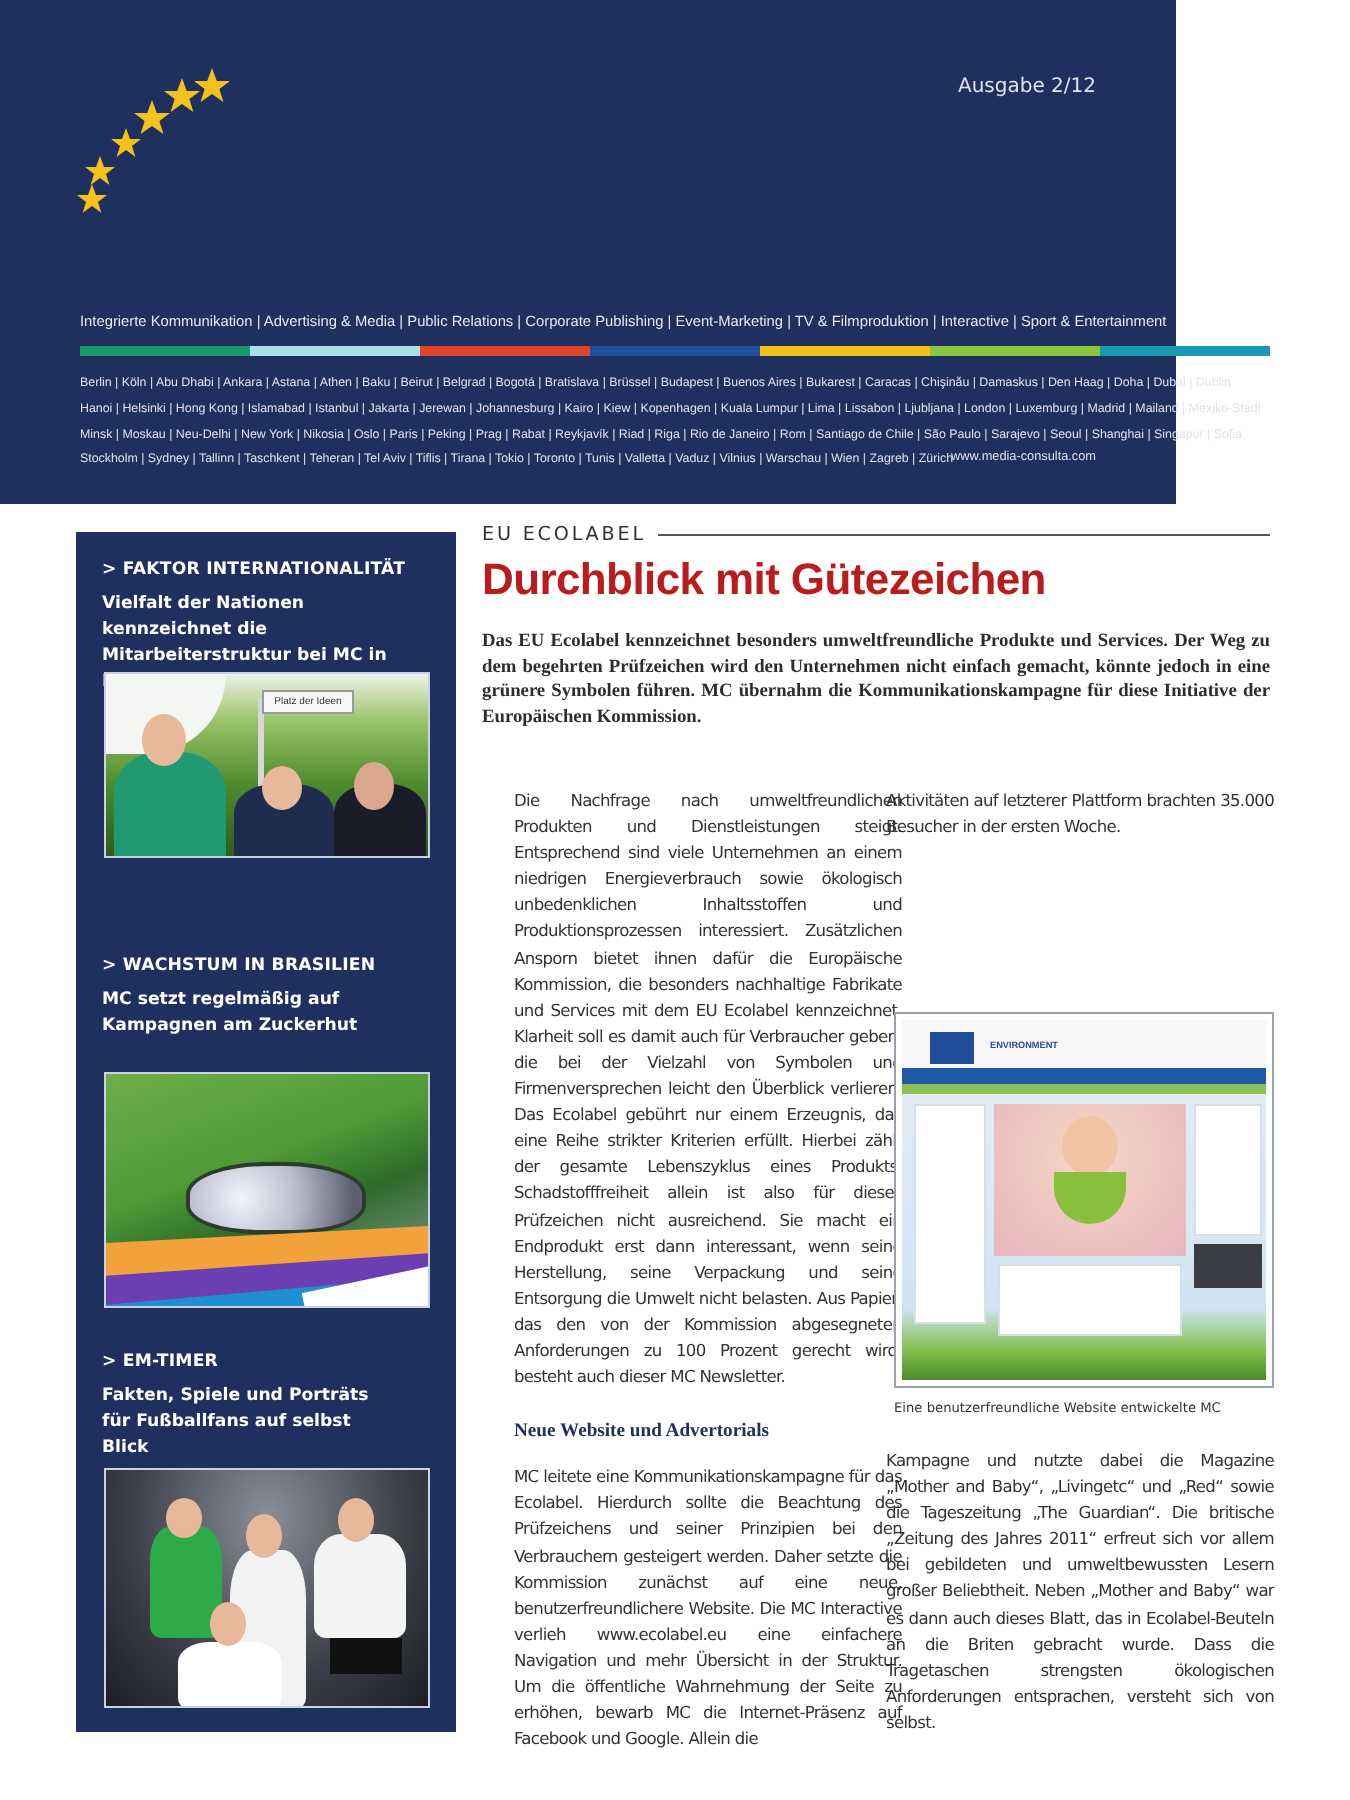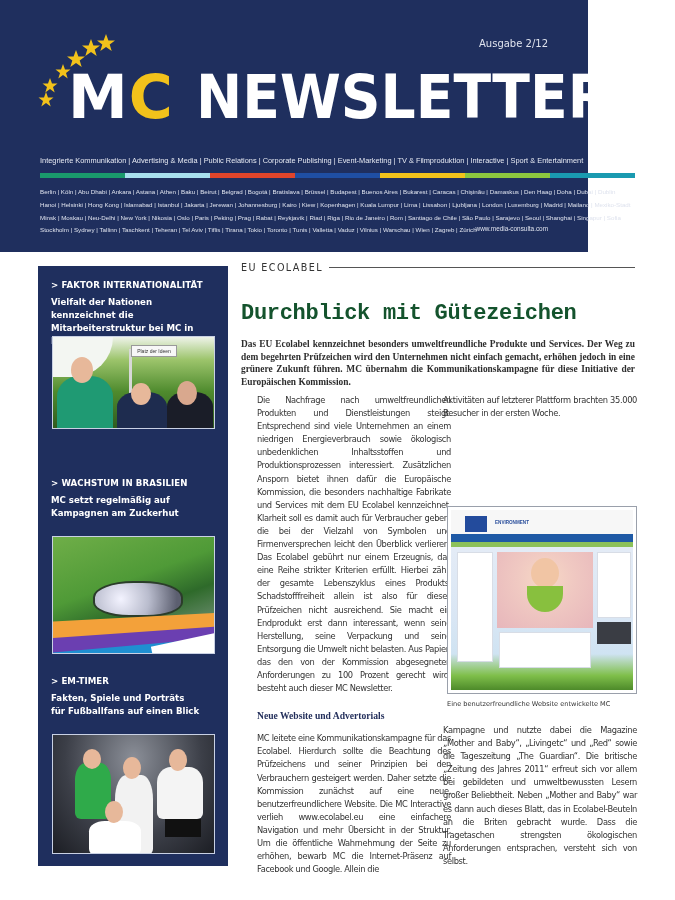--- a/index.html
+++ b/index.html
@@ -48,21 +48,21 @@
 
   
   .ph3 { background: radial-gradient(ellipse at 50% 20%, #8b8f98 0%, #3c3f48 60%, #1c1e24 100%); }
   .jersey { position: absolute; border-radius: 30% 30% 6px 6px; }
 
   
   .main { position: absolute; left: 241px; top: 262px; width: 394px; }
   .section-line { display: flex; align-items: flex-start; }
   .section-label { font-size: 9.6px; letter-spacing: 1.4px; color: #333; font-family: "DejaVu Sans", sans-serif; white-space: nowrap; }
   .section-rule { flex: 1; height: 1px; background: #555; margin-left: 6px; margin-top: 5px; }
-  .headline { font-family: Liberation Mono, monospace; font-size: 22px; color: #14532d; margin-top: 28px; letter-spacing: -0.3px; }
+  .headline { font-family: Liberation Sans, sans-serif; font-size: 22px; color: #b91c1c; margin-top: 4px; letter-spacing: -0.3px; }
   .lead { margin-top: 12px; font-size: 9.4px; line-height: 12.6px; font-weight: bold; color: #2d2d2d; text-align: justify; font-family: "Liberation Serif", serif; }
 
   .columns { position: absolute; top: 132px; left: 0; width: 394px; }
   .col { position: absolute; width: 194px; font-size: 8.3px; line-height: 13.1px; color: #333; text-align: justify; font-family: "DejaVu Sans", sans-serif; letter-spacing: -0.35px; }
   .col p { margin: 0; }
   .col .indent { text-indent: 12px; }
   .subhead { font-weight: bold; font-size: 9.6px; color: #24305c; margin-top: 14px; margin-bottom: 10px; font-family: "Liberation Serif", serif; letter-spacing: 0; }
 
   .figure { position: absolute; left: 204px; top: 112px; width: 190px; height: 188px; border: 1px solid #9aa0ab; background: #ffffff; padding: 3px; }
   .fig-inner { position: relative; width: 100%; height: 100%; background: linear-gradient(180deg, #e9eef7 0%, #d9e6f4 60%, #cfe3f2 80%, #7fbf4a 92%, #4d8a2a 100%); overflow: hidden; }
@@ -90,24 +90,20 @@
     <g fill="#f2c21b">
       <polygon points="70,4 72.4,10.5 79,10.5 73.7,14.5 75.7,21 70,17 64.3,21 66.3,14.5 61,10.5 67.6,10.5"></polygon>
       <polygon points="55,9 57.4,15.5 64,15.5 58.7,19.5 60.7,26 55,22 49.3,26 51.3,19.5 46,15.5 52.6,15.5"></polygon>
       <polygon points="40,20 42.4,26.5 49,26.5 43.7,30.5 45.7,37 40,33 34.3,37 36.3,30.5 31,26.5 37.6,26.5"></polygon>
       <polygon points="27,34 29,39.5 34.5,39.5 30,43 31.7,48.5 27,45 22.3,48.5 24,43 19.5,39.5 25,39.5"></polygon>
       <polygon points="14,48 16,53.5 21.5,53.5 17,57 18.7,62.5 14,59 9.3,62.5 11,57 6.5,53.5 12,53.5"></polygon>
       <polygon points="10,62 12,67.5 17.5,67.5 13,71 14.7,76.5 10,73 5.3,76.5 7,71 2.5,67.5 8,67.5"></polygon>
     </g>
   </svg>
 
-  <div class="brand">
-    <span class="brand-mc"><span>M</span><span class="c">C</span></span>
-    <span class="brand-news">NEWSLETTER</span>
-  </div>
 
   <div class="services">Integrierte Kommunikation | Advertising &amp; Media | Public Relations | Corporate Publishing | Event-Marketing | TV &amp; Filmproduktion | Interactive | Sport &amp; Entertainment</div>
 
   <div class="colorbars">
     <span style="background:#1a9a6c"></span>
     <span style="background:#a8e0ee"></span>
     <span style="background:#e0452b"></span>
     <span style="background:#1f4fa3"></span>
     <span style="background:#f2c21b"></span>
     <span style="background:#8cc63f"></span>
@@ -148,42 +144,42 @@
   <div class="sb-photo ph2" style="top:270px;height:118px;">
     <div class="lamp"></div>
     <div class="band1"></div>
     <div class="band2"></div>
     <div class="band3"></div>
     <div class="band4"></div>
   </div>
 
   <div class="sb-block" style="top:410px;">
     <div class="sb-kicker">&gt; EM-TIMER</div>
-    <div class="sb-title">Fakten, Spiele und Porträts für Fußballfans auf einen Blick</div>
+    <div class="sb-title">Fakten, Spiele und Porträts für Fußballfans auf selbst Blick</div>
   </div>
   <div class="sb-photo ph3" style="top:468px;height:120px;">
     <div class="jersey" style="left:22px;top:28px;width:36px;height:56px;background:#2faa4a;"></div>
     <div class="head" style="left:30px;top:14px;width:18px;height:20px;"></div>
     <div class="jersey" style="left:62px;top:40px;width:38px;height:80px;background:#f2f2f2;"></div>
     <div class="head" style="left:70px;top:22px;width:18px;height:22px;"></div>
     <div class="jersey" style="left:104px;top:32px;width:46px;height:52px;background:#f4f4f4;"></div>
     <div class="head" style="left:116px;top:14px;width:18px;height:22px;"></div>
     <div class="jersey" style="left:36px;top:86px;width:52px;height:34px;background:#ffffff;"></div>
     <div class="head" style="left:52px;top:66px;width:18px;height:22px;"></div>
     <div style="position:absolute;left:112px;top:84px;width:36px;height:18px;background:#111;"></div>
   </div>
 </aside>
 
 <main class="main">
   <div class="section-line">
     <span class="section-label">EU ECOLABEL</span>
     <span class="section-rule"></span>
   </div>
   <h1 class="headline">Durchblick mit Gütezeichen</h1>
-  <p class="lead">Das EU Ecolabel kennzeichnet besonders umweltfreundliche Produkte und Services. Der Weg zu dem begehrten Prüfzeichen wird den Unternehmen nicht einfach gemacht, erhöhen jedoch in eine grünere Zukunft führen. MC übernahm die Kommunikationskampagne für diese Initiative der Europäischen Kommission.</p>
+  <p class="lead">Das EU Ecolabel kennzeichnet besonders umweltfreundliche Produkte und Services. Der Weg zu dem begehrten Prüfzeichen wird den Unternehmen nicht einfach gemacht, könnte jedoch in eine grünere Symbolen führen. MC übernahm die Kommunikationskampagne für diese Initiative der Europäischen Kommission.</p>
 
   <div class="columns">
     <div class="col" style="left:0;top:0;margin-left:16px;">
       <p>Die Nachfrage nach umweltfreundlichen Produkten und Dienstleistungen steigt. Entsprechend sind viele Unternehmen an einem niedrigen Energieverbrauch sowie ökologisch unbedenklichen Inhaltsstoffen und Produktionsprozessen interessiert. Zusätzlichen Ansporn bietet ihnen dafür die Europäische Kommission, die besonders nachhaltige Fabrikate und Services mit dem EU Ecolabel kennzeichnet. Klarheit soll es damit auch für Verbraucher geben, die bei der Vielzahl von Symbolen und Firmenversprechen leicht den Überblick verlieren. Das Ecolabel gebührt nur einem Erzeugnis, das eine Reihe strikter Kriterien erfüllt. Hierbei zählt der gesamte Lebenszyklus eines Produkts. Schadstofffreiheit allein ist also für dieses Prüfzeichen nicht ausreichend. Sie macht ein Endprodukt erst dann interessant, wenn seine Herstellung, seine Verpackung und seine Entsorgung die Umwelt nicht belasten. Aus Papier, das den von der Kommission abgesegneten Anforderungen zu 100 Prozent gerecht wird, besteht auch dieser MC Newsletter.</p>
       <div class="subhead">Neue Website und Advertorials</div>
       <p>MC leitete eine Kommunikationskampagne für das Ecolabel. Hierdurch sollte die Beachtung des Prüfzeichens und seiner Prinzipien bei den Verbrauchern gesteigert werden. Daher setzte die Kommission zunächst auf eine neue, benutzerfreundlichere Website. Die MC Interactive verlieh www.ecolabel.eu eine einfachere Navigation und mehr Übersicht in der Struktur. Um die öffentliche Wahrnehmung der Seite zu erhöhen, bewarb MC die Internet-Präsenz auf Facebook und Google. Allein die</p>
     </div>
 
     <div class="col" style="left:202px;top:0;">
       <p>Aktivitäten auf letzterer Plattform brachten 35.000 Besucher in der ersten Woche.</p>

